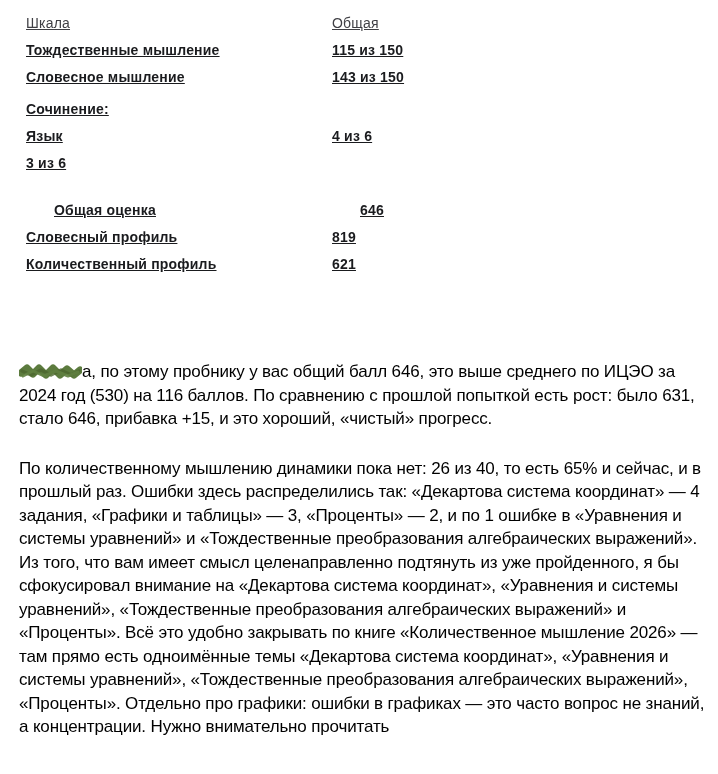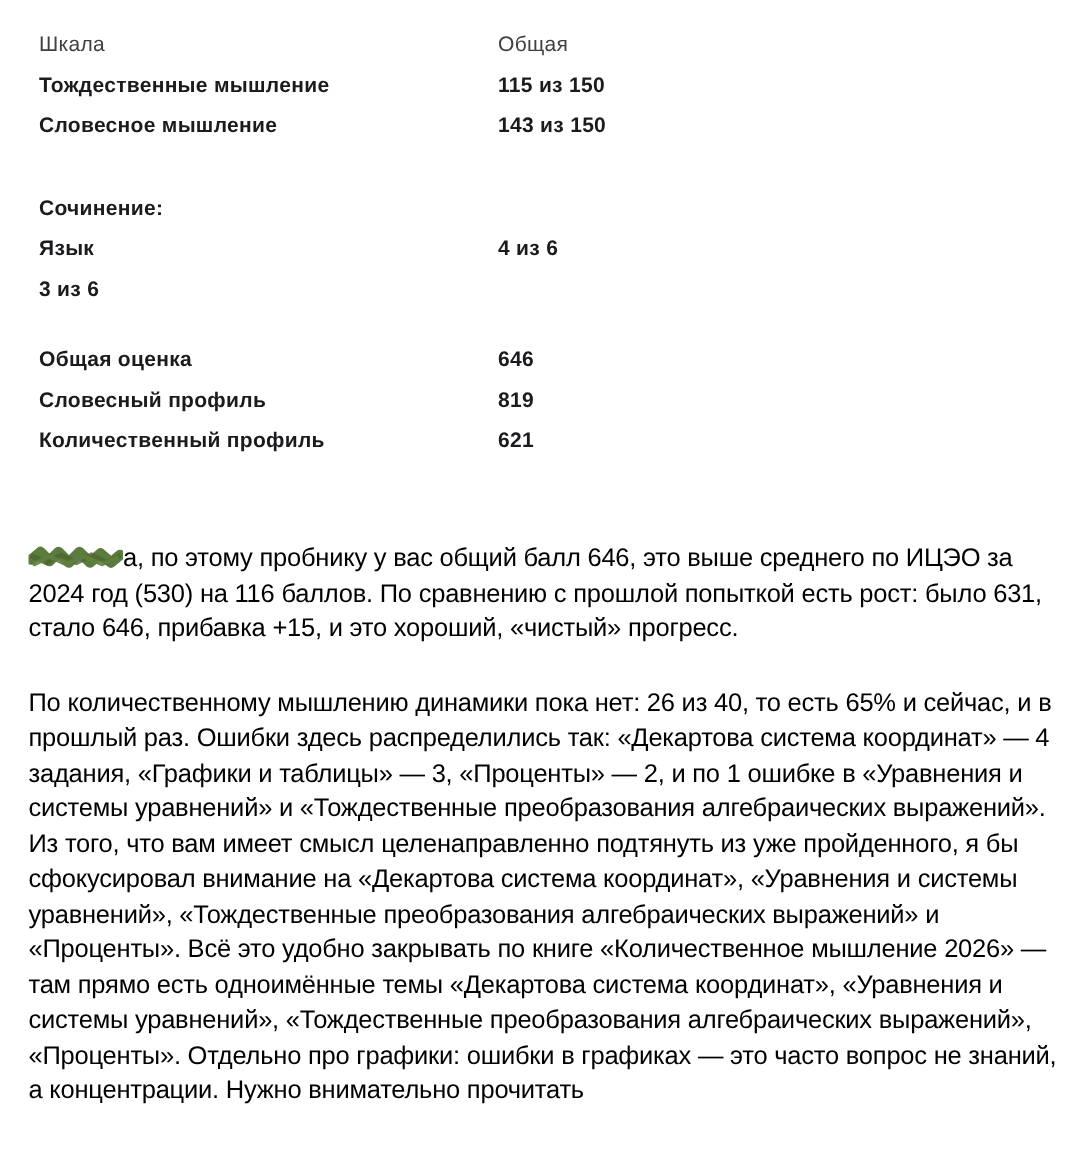--- a/index.html
+++ b/index.html
@@ -16,37 +16,38 @@
   }
   
   .scores {
     position: absolute;
     left: 26px;
     top: 15px;
     font-size: 14px;
   }
   .srow {
     display: flex;
-    align-items: center;
+    align-items: flex-start;
     height: 27px;
     white-space: nowrap;
+    text-decoration: underline;
   }
   .srow .lbl { width: 306px; flex: 0 0 306px; }
   .srow.head {
     font-weight: 400;
     color: #3f3f44;
     letter-spacing: 0.2px;
   }
   .srow.data {
     font-weight: 700;
     color: #1a1b1e;
     letter-spacing: 0.2px;
   }
-  .srow.essay-title { margin-top: 28px; }
-  .srow.totals-first { margin-top: 20px; }
+  .srow.essay-title { margin-top: 5px; }
+  .srow.totals-first { margin-top: 20px; margin-left: 28px; }
   
   .analysis {
     position: absolute;
     left: 19px;
     top: 360px;
     width: 688px;
     color: #000000;
     font-size: 17px;
     line-height: 23.5px;
     letter-spacing: -0.15px;

